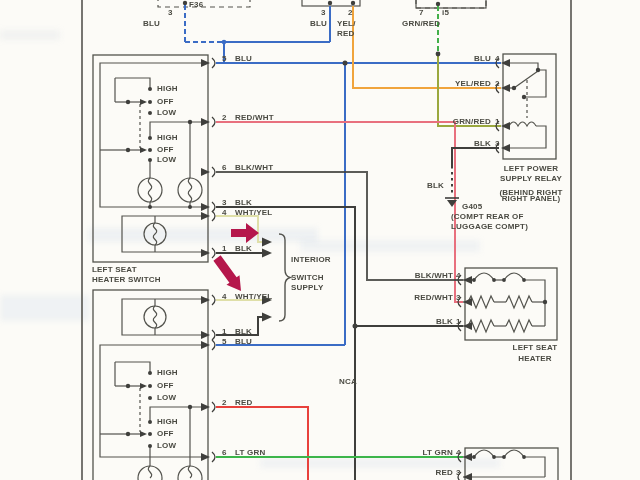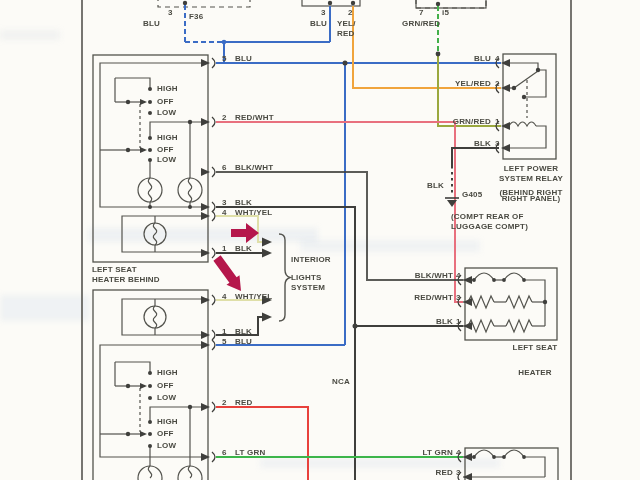--- a/index.html
+++ b/index.html
@@ -306,21 +306,21 @@
 
     <g>
       <polygon points="231,229 246,229 246,223 259,233 246,243 246,237 231,237" fill="#b5174b"></polygon>
     </g>
     <g>
       <polygon points="220.6,255.3 236.6,277.3 239.5,275.3 241,291 226.5,284.7 229.4,282.7 213.4,260.7" fill="#b5174b"></polygon>
     </g>
   </svg>
 
   <span class="lbl" style="left:168px;top:8px">3</span>
-  <span class="lbl" style="left:189px;top:12px">F36</span>
+  <span class="lbl" style="left:189px;top:0">F36</span>
   <span class="lbl" style="left:143px;top:19px">BLU</span>
 
   <span class="lbl" style="left:321px;top:8px">3</span>
   <span class="lbl" style="left:348px;top:8px">2</span>
   <span class="lbl" style="left:310px;top:19px">BLU</span>
   <span class="lbl" style="left:337px;top:19px">YEL/</span>
   <span class="lbl" style="left:337px;top:29px">RED</span>
 
   <span class="lbl" style="left:419px;top:8px">7</span>
   <span class="lbl" style="left:442px;top:8px">i5</span>
@@ -340,73 +340,73 @@
   <span class="lbl" style="left:235px;top:244px">BLK</span>
 
   <span class="lbl" style="left:157px;top:84px">HIGH</span>
   <span class="lbl" style="left:157px;top:97px">OFF</span>
   <span class="lbl" style="left:157px;top:108px">LOW</span>
   <span class="lbl" style="left:157px;top:133px">HIGH</span>
   <span class="lbl" style="left:157px;top:145px">OFF</span>
   <span class="lbl" style="left:157px;top:155px">LOW</span>
 
   <span class="lbl" style="left:92px;top:265px">LEFT SEAT</span>
-  <span class="lbl" style="left:92px;top:275px">HEATER BEHIND</span>
+  <span class="lbl" style="left:92px;top:275px">HEATER SWITCH</span>
 
   <span class="lbl" style="left:222px;top:292px">4</span>
   <span class="lbl" style="left:235px;top:292px">WHT/YEL</span>
   <span class="lbl" style="left:222px;top:327px">1</span>
   <span class="lbl" style="left:235px;top:327px">BLK</span>
   <span class="lbl" style="left:222px;top:337px">5</span>
   <span class="lbl" style="left:235px;top:337px">BLU</span>
   <span class="lbl" style="left:222px;top:398px">2</span>
   <span class="lbl" style="left:235px;top:398px">RED</span>
   <span class="lbl" style="left:222px;top:448px">6</span>
   <span class="lbl" style="left:235px;top:448px">LT GRN</span>
 
   <span class="lbl" style="left:157px;top:368px">HIGH</span>
   <span class="lbl" style="left:157px;top:381px">OFF</span>
   <span class="lbl" style="left:157px;top:393px">LOW</span>
   <span class="lbl" style="left:157px;top:417px">HIGH</span>
   <span class="lbl" style="left:157px;top:429px">OFF</span>
   <span class="lbl" style="left:157px;top:441px">LOW</span>
 
   <span class="lbl" style="left:291px;top:255px">INTERIOR</span>
-  <span class="lbl" style="left:291px;top:273px">LIGHTS</span>
-  <span class="lbl" style="left:291px;top:283px">SYSTEM</span>
-
-  <span class="lbl" style="left:332px;top:377px">NCA</span>
+  <span class="lbl" style="left:291px;top:273px">SWITCH</span>
+  <span class="lbl" style="left:291px;top:283px">SUPPLY</span>
+
+  <span class="lbl" style="left:339px;top:377px">NCA</span>
 
   <span class="lbl r" style="left:449px;top:54px;width:42px">BLU</span>
   <span class="lbl" style="left:495px;top:54px">4</span>
   <span class="lbl r" style="left:449px;top:79px;width:42px">YEL/RED</span>
   <span class="lbl" style="left:495px;top:79px">2</span>
   <span class="lbl r" style="left:449px;top:117px;width:42px">GRN/RED</span>
   <span class="lbl" style="left:495px;top:117px">1</span>
   <span class="lbl r" style="left:449px;top:139px;width:42px">BLK</span>
   <span class="lbl" style="left:495px;top:139px">3</span>
 
   <span class="lbl c" style="left:486px;top:164px;width:90px">LEFT POWER</span>
-  <span class="lbl c" style="left:486px;top:174px;width:90px">SYSTEM RELAY</span>
+  <span class="lbl c" style="left:486px;top:174px;width:90px">SUPPLY RELAY</span>
   <span class="lbl c" style="left:486px;top:188px;width:90px">(BEHIND RIGHT</span>
   <span class="lbl c" style="left:486px;top:194px;width:90px">RIGHT PANEL)</span>
 
   <span class="lbl" style="left:427px;top:181px">BLK</span>
-  <span class="lbl" style="left:462px;top:190px">G405</span>
+  <span class="lbl" style="left:462px;top:202px">G405</span>
   <span class="lbl" style="left:451px;top:212px">(COMPT REAR OF</span>
   <span class="lbl" style="left:451px;top:222px">LUGGAGE COMPT)</span>
 
   <span class="lbl r" style="left:408px;top:271px;width:45px">BLK/WHT</span>
   <span class="lbl" style="left:456px;top:271px">4</span>
   <span class="lbl r" style="left:408px;top:293px;width:45px">RED/WHT</span>
   <span class="lbl" style="left:456px;top:293px">3</span>
   <span class="lbl r" style="left:408px;top:317px;width:45px">BLK</span>
   <span class="lbl" style="left:456px;top:317px">1</span>
 
   <span class="lbl c" style="left:500px;top:343px;width:70px">LEFT SEAT</span>
-  <span class="lbl c" style="left:500px;top:368px;width:70px">HEATER</span>
+  <span class="lbl c" style="left:500px;top:354px;width:70px">HEATER</span>
 
   <span class="lbl r" style="left:408px;top:448px;width:45px">LT GRN</span>
   <span class="lbl" style="left:456px;top:448px">4</span>
   <span class="lbl r" style="left:408px;top:468px;width:45px">RED</span>
   <span class="lbl" style="left:456px;top:468px">3</span>
 
 </div>
 
 </body></html>

